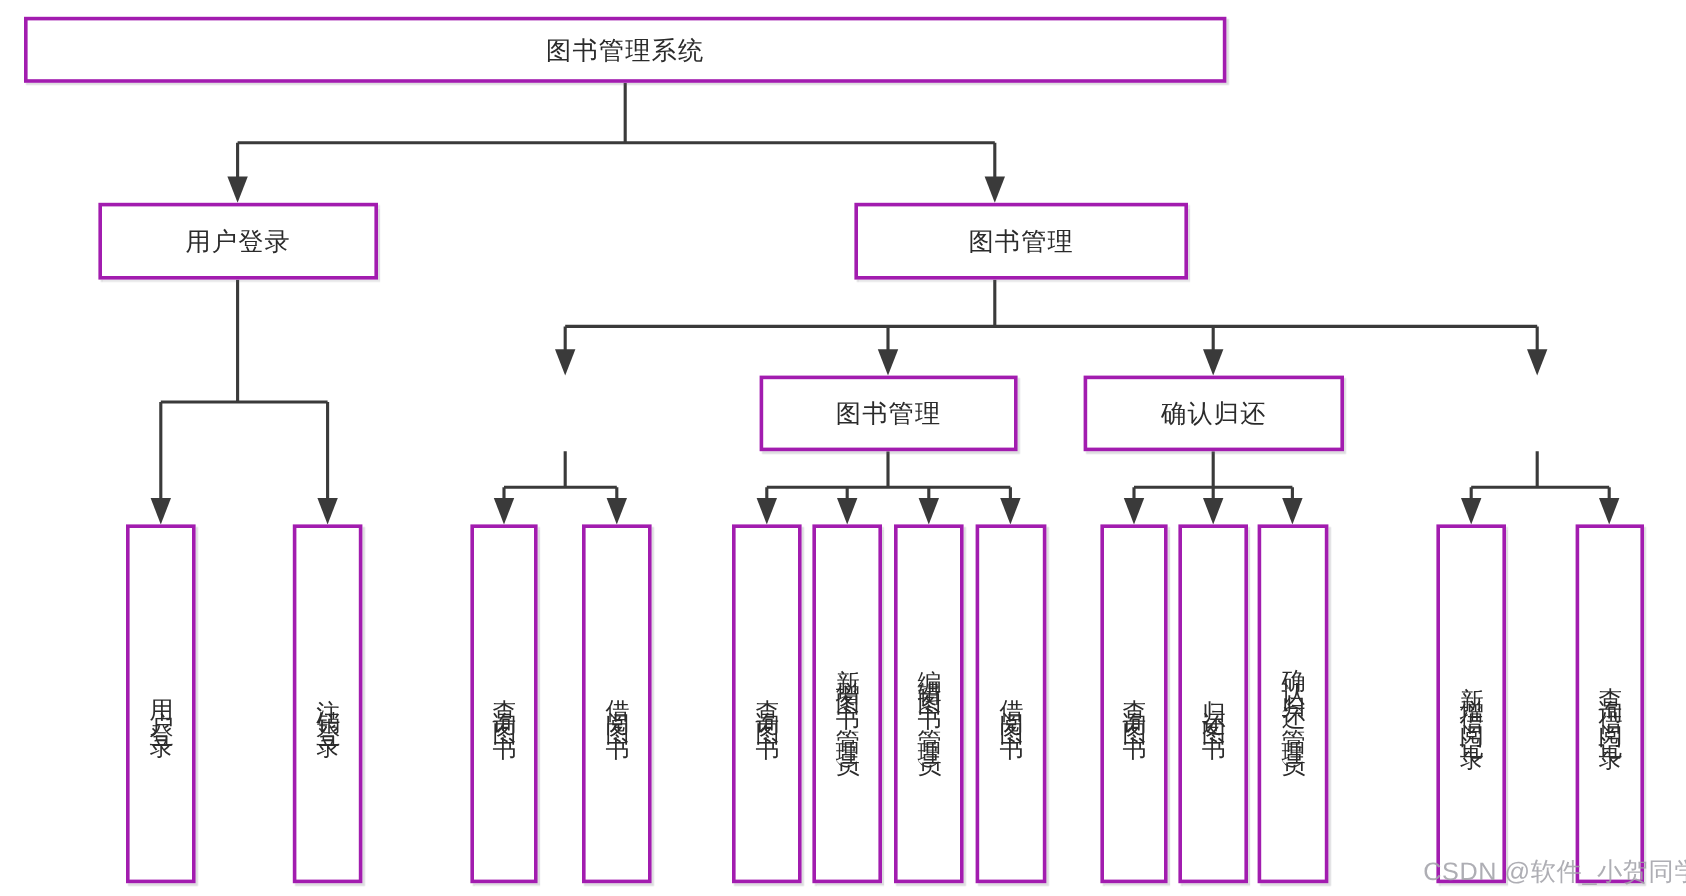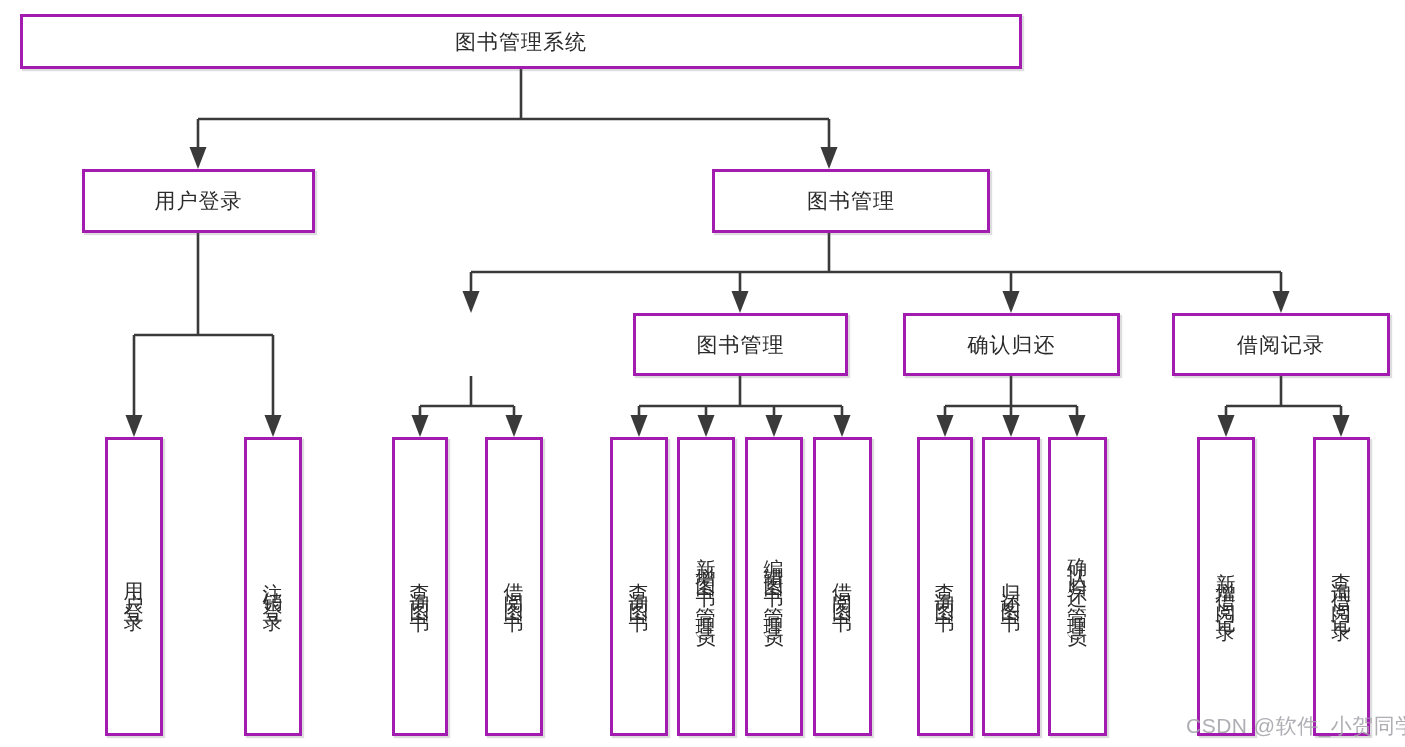--- a/index.html
+++ b/index.html
@@ -86,21 +86,20 @@
     </g>
   </svg>
 
   <div class="node" style="left:20px; top:14px; width:1002px; height:55px">图书管理系统</div>
 
   <div class="node" style="left:82px; top:169px; width:233px; height:64px">用户登录</div>
   <div class="node" style="left:712px; top:169px; width:278px; height:64px">图书管理</div>
 
   <div class="node" style="left:633px; top:313px; width:215px; height:63px">图书管理</div>
   <div class="node" style="left:903px; top:313px; width:217px; height:63px">确认归还</div>
-  <div class="node" style="left:1172px; top:313px; width:218px; height:63px">借阅记录</div>
 
   <div class="node leaf" style="left:105px; top:437px; width:58px; height:299px">
     <span class="vtext">用户登录</span>
   </div>
   <div class="node leaf" style="left:244px; top:437px; width:58px; height:299px">
     <span class="vtext">注销登录</span>
   </div>
 
   <div class="node leaf" style="left:392px; top:437px; width:56px; height:299px">
     <span class="vtext">查询图书</span>

